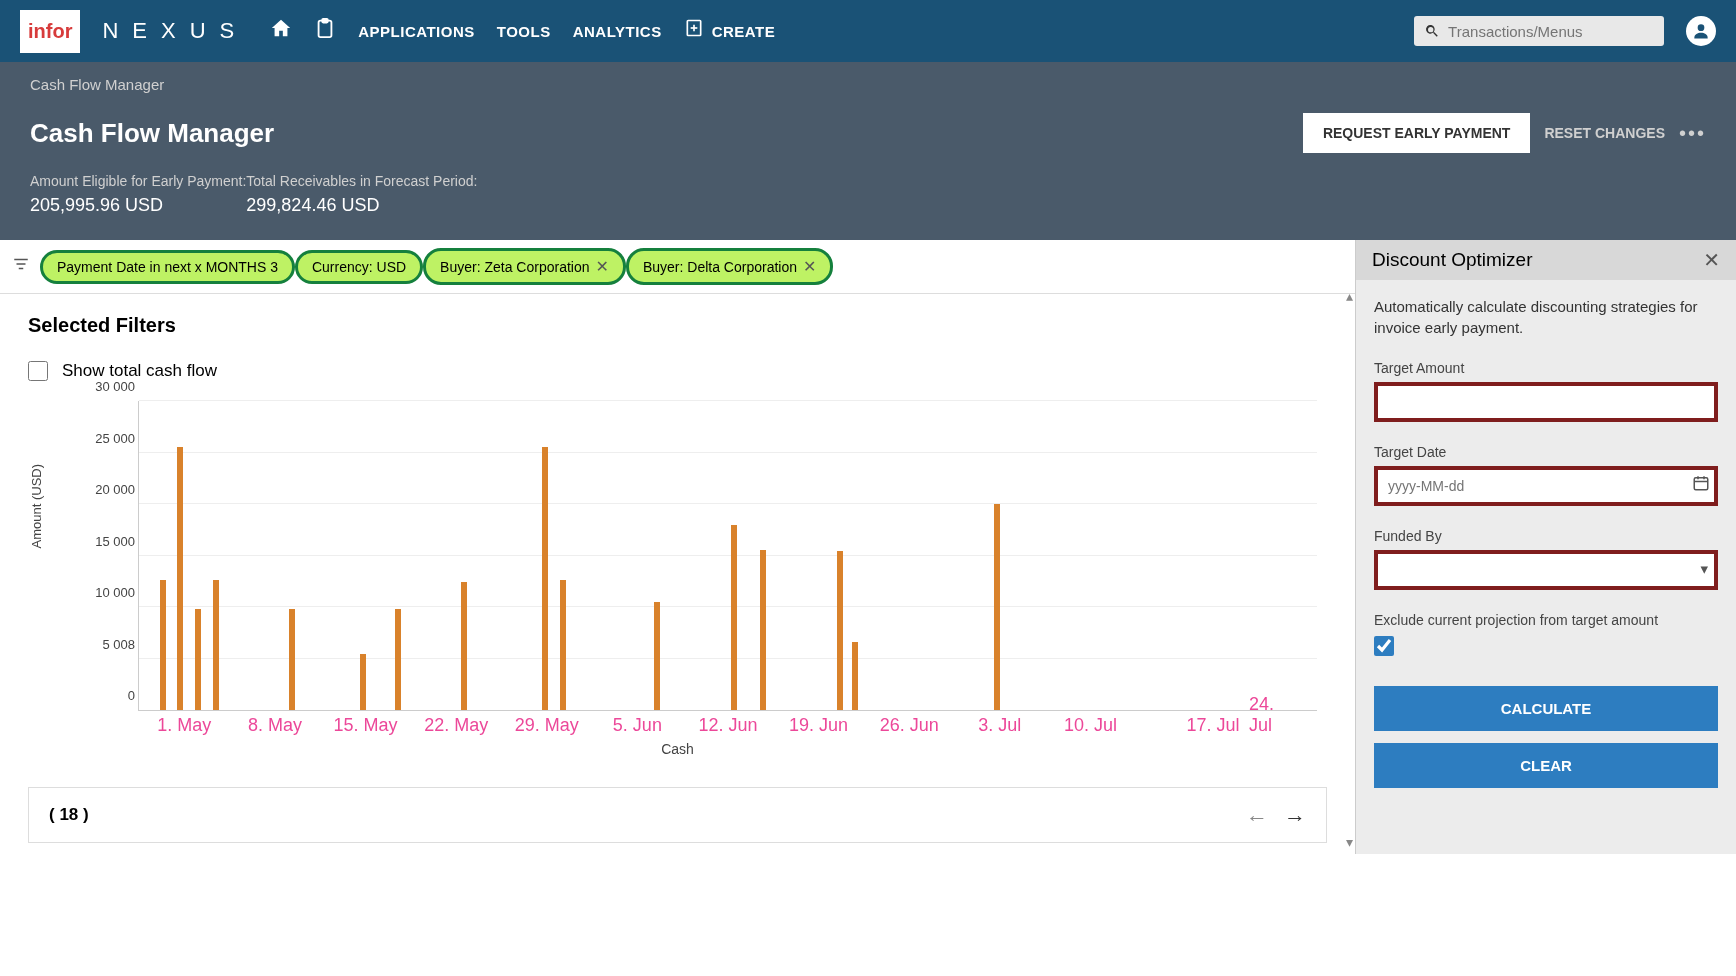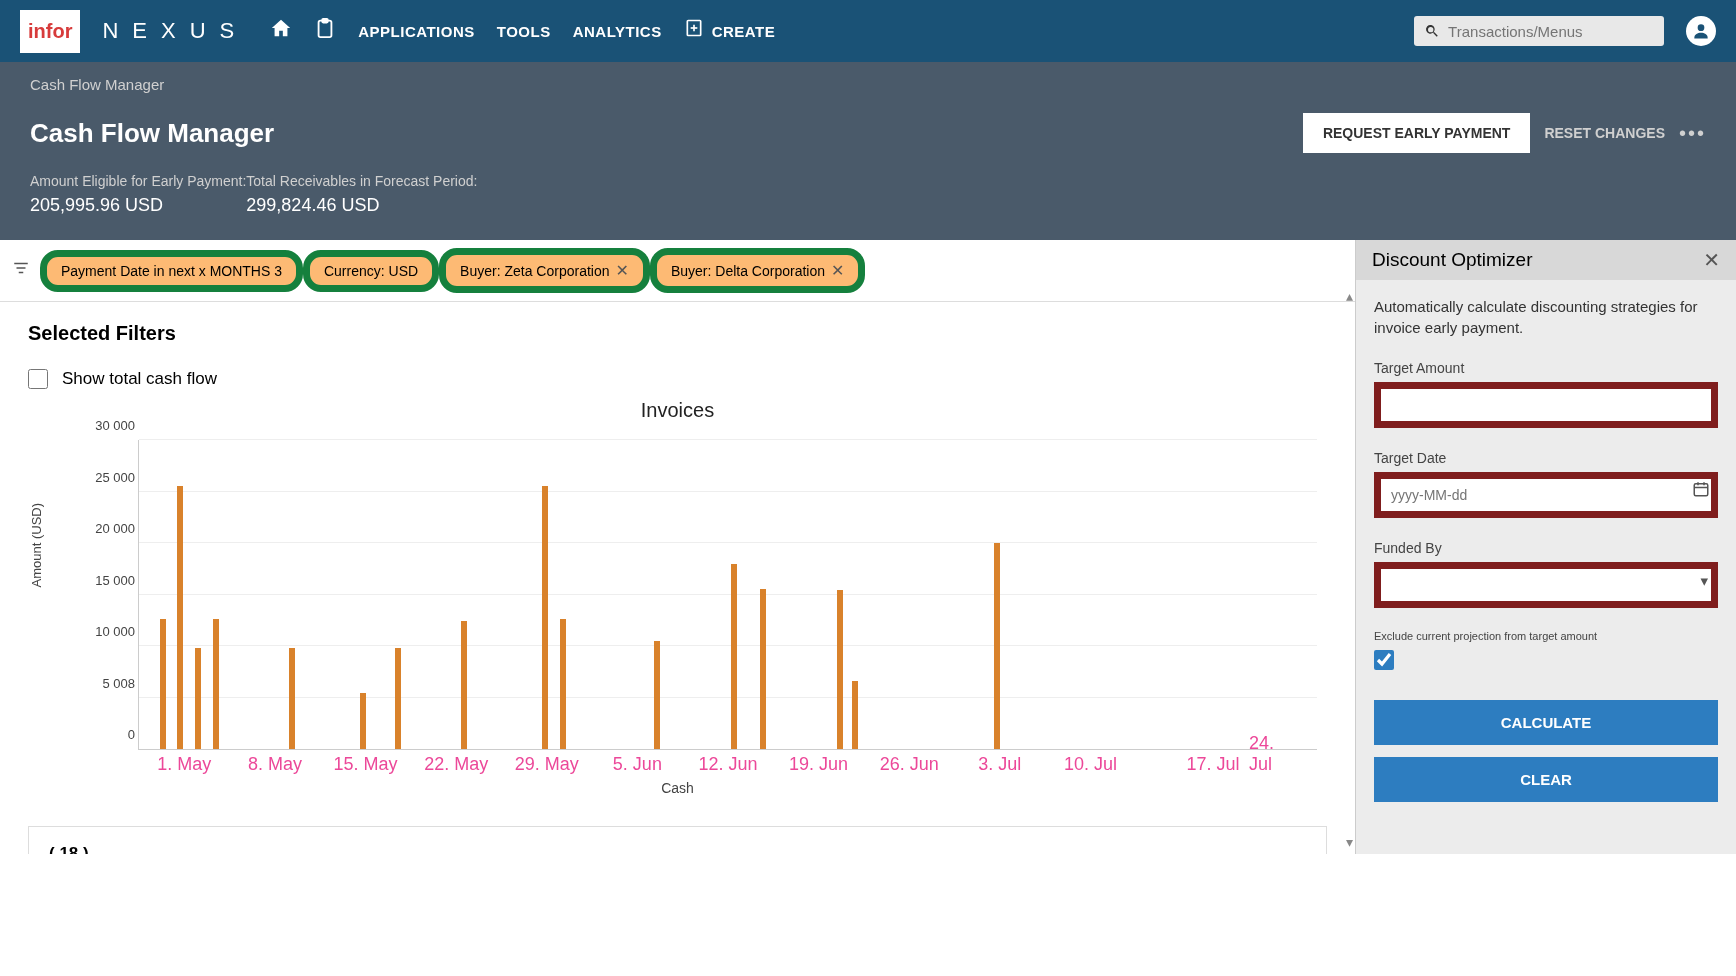--- a/index.html
+++ b/index.html
@@ -32,21 +32,21 @@
 .kpi-value { font-size: 18px; font-weight: 500; }
 
 
 .main-area { display: flex; height: 614px; }
 .left-pane { flex: 1; display:flex; flex-direction:column; position:relative;}
 .right-pane { width: 381px; background: #ececec; border-left: 1px solid #ccc; display:flex; flex-direction:column;}
 
 
 .filter-bar { border-bottom: 1px solid #ddd; padding: 8px 12px; display: flex; align-items: center; gap: 10px; background:#fff;}
 .filter-icon { font-size: 18px; cursor: pointer; color:#555;}
-.pill { background: #fdba74; border: 7px solid #15803d; border-radius: 18px; padding: 6px 14px; font-size: 14px; display: inline-flex; align-items: center; gap: 6px; }
+.pill { background: #bef264; border: 3px solid #15803d; border-radius: 18px; padding: 6px 14px; font-size: 14px; display: inline-flex; align-items: center; gap: 6px; }
 .pill .x { cursor: pointer; color:#555; font-size:16px;}
 
 
 .scroll-arrow { position:absolute; right:2px; font-size:14px; color:#888; cursor:pointer; z-index:5;}
 .scroll-up { top:48px;}
 .scroll-down { bottom:4px;}
 
 
 .content { padding: 20px 28px; overflow: hidden; flex:1;}
 .sel-filters-h { font-size: 20px; font-weight: bold; margin-bottom: 24px; }
@@ -71,26 +71,26 @@
 .arrow-btn { font-size: 22px; color: #888; cursor: pointer; margin-left: 16px; }
 .arrow-btn.active { color: #333; }
 
 
 .side-head { background: #d8d8d8; padding: 8px 16px; display: flex; align-items: center; }
 .side-title { font-size: 19px; font-weight: 500; flex: 1; }
 .close-x { font-size: 20px; cursor: pointer; color:#555;}
 .side-body { padding: 16px 18px; font-size: 15px; color: #333; flex:1;}
 .side-desc { margin-bottom: 22px; line-height: 1.4;}
 .field-label { font-size: 14px; color: #444; margin-bottom: 6px; }
-.field-input { width: 100%; border: 7px solid #7f1d1d; background: #fff; padding: 8px 10px; font-size: 14px; margin-bottom: 22px;}
+.field-input { width: 100%; border: 4px solid #7f1d1d; background: #fff; padding: 8px 10px; font-size: 14px; margin-bottom: 22px;}
 .date-wrap { position: relative; }
 .cal-icon { position: absolute; right: 8px; top: 8px; cursor: pointer; color:#555;}
 .select-wrap { position: relative; }
 .caret { position: absolute; right: 10px; top: 10px; color:#555;}
-.exclude-row { font-size: 11px; color: #444; margin-bottom: 8px; }
+.exclude-row { font-size: 14px; color: #444; margin-bottom: 8px; }
 .exclude-check { width: 20px; height: 20px; accent-color: #2d7dc0; margin-bottom: 30px;}
 .side-btn { width: 100%; padding: 14px; border: none; background: #2d7dc0; color: #fff; font-size: 15px; font-weight: bold; margin-bottom: 12px; cursor: pointer; }
 </style>
 </head>
 <body>
 
 <div class="topnav">
   <div class="logo-box">infor</div>
   <div class="brand">NEXUS</div>
   <span class="nav-icon">
@@ -166,21 +166,20 @@
     <span class="scroll-arrow scroll-up">▴</span>
     <span class="scroll-arrow scroll-down">▾</span>
 
     <div class="content">
       <div class="sel-filters-h">Selected Filters</div>
       <label class="check-row">
         <input type="checkbox" style="">
         <span>Show total cash flow</span>
       </label>
 
-      <div class="chart-title">Invoices</div>
       <div class="chart-wrap">
         <div class="axis-label-y">Amount (USD)</div>
         <div class="plot" id="plot">
             <div class="ytick" style="bottom: 0%;">0</div>
             <div class="ytick" style="bottom: 16.6667%;">5 008</div>
             <div class="gridline" style="bottom: 16.6667%;"></div>
             <div class="ytick" style="bottom: 33.3333%;">10 000</div>
             <div class="gridline" style="bottom: 33.3333%;"></div>
             <div class="ytick" style="bottom: 50%;">15 000</div>
             <div class="gridline" style="bottom: 50%;"></div>

